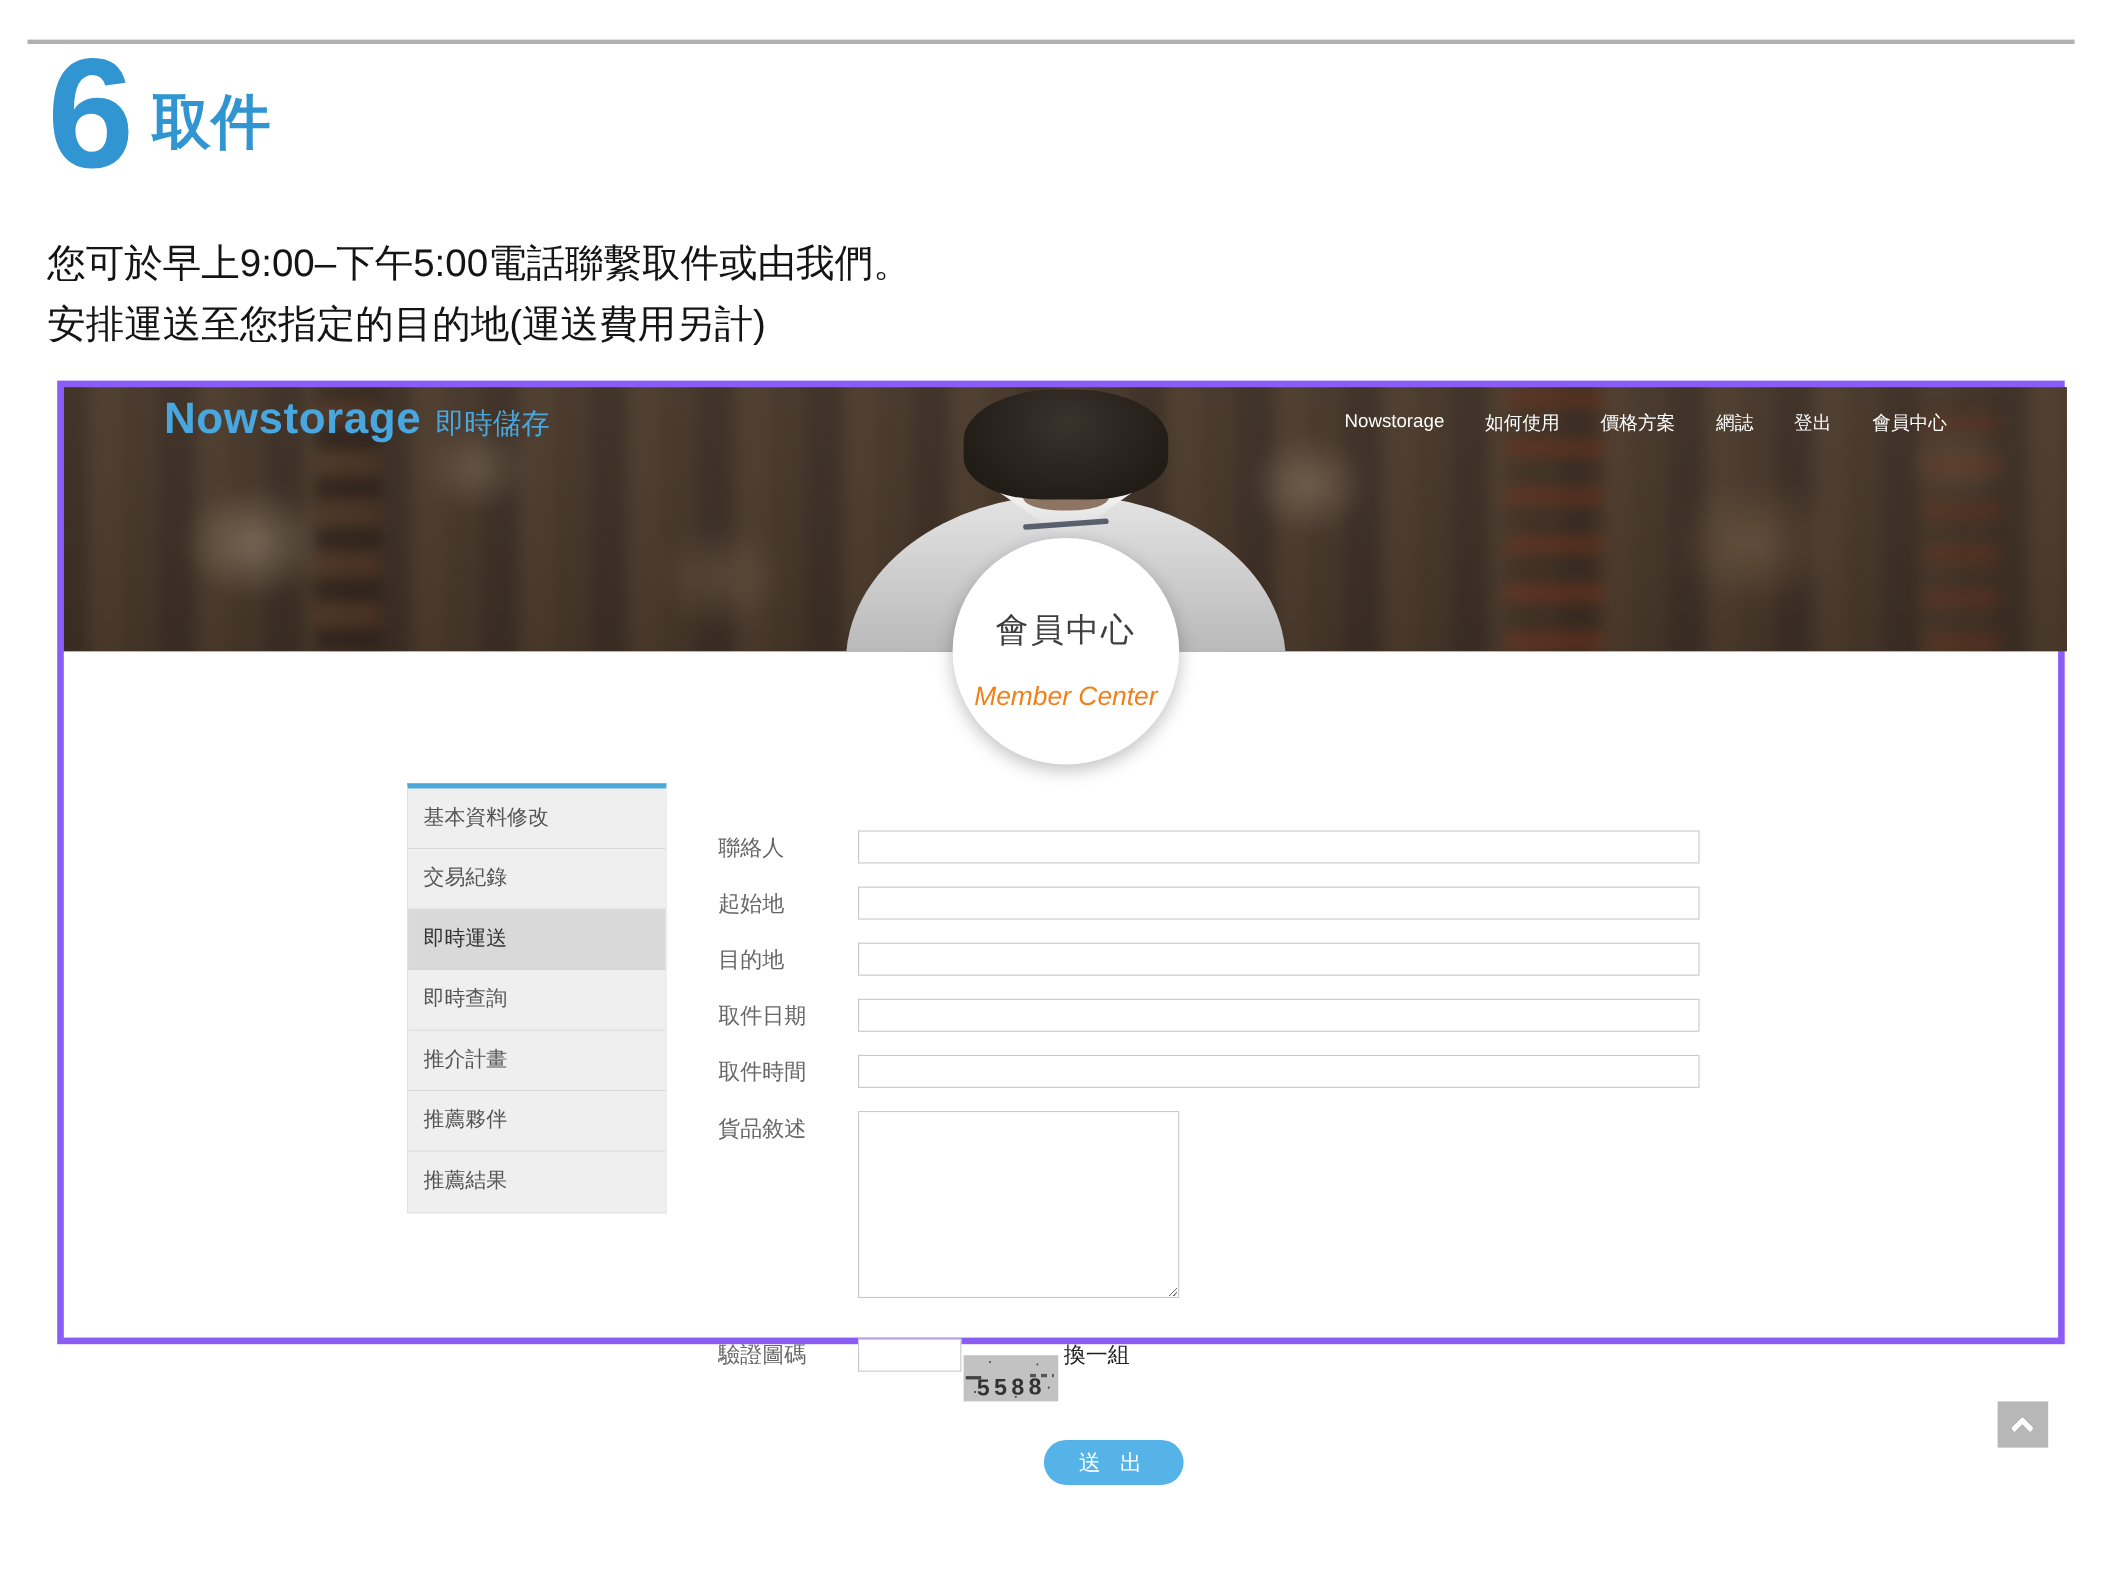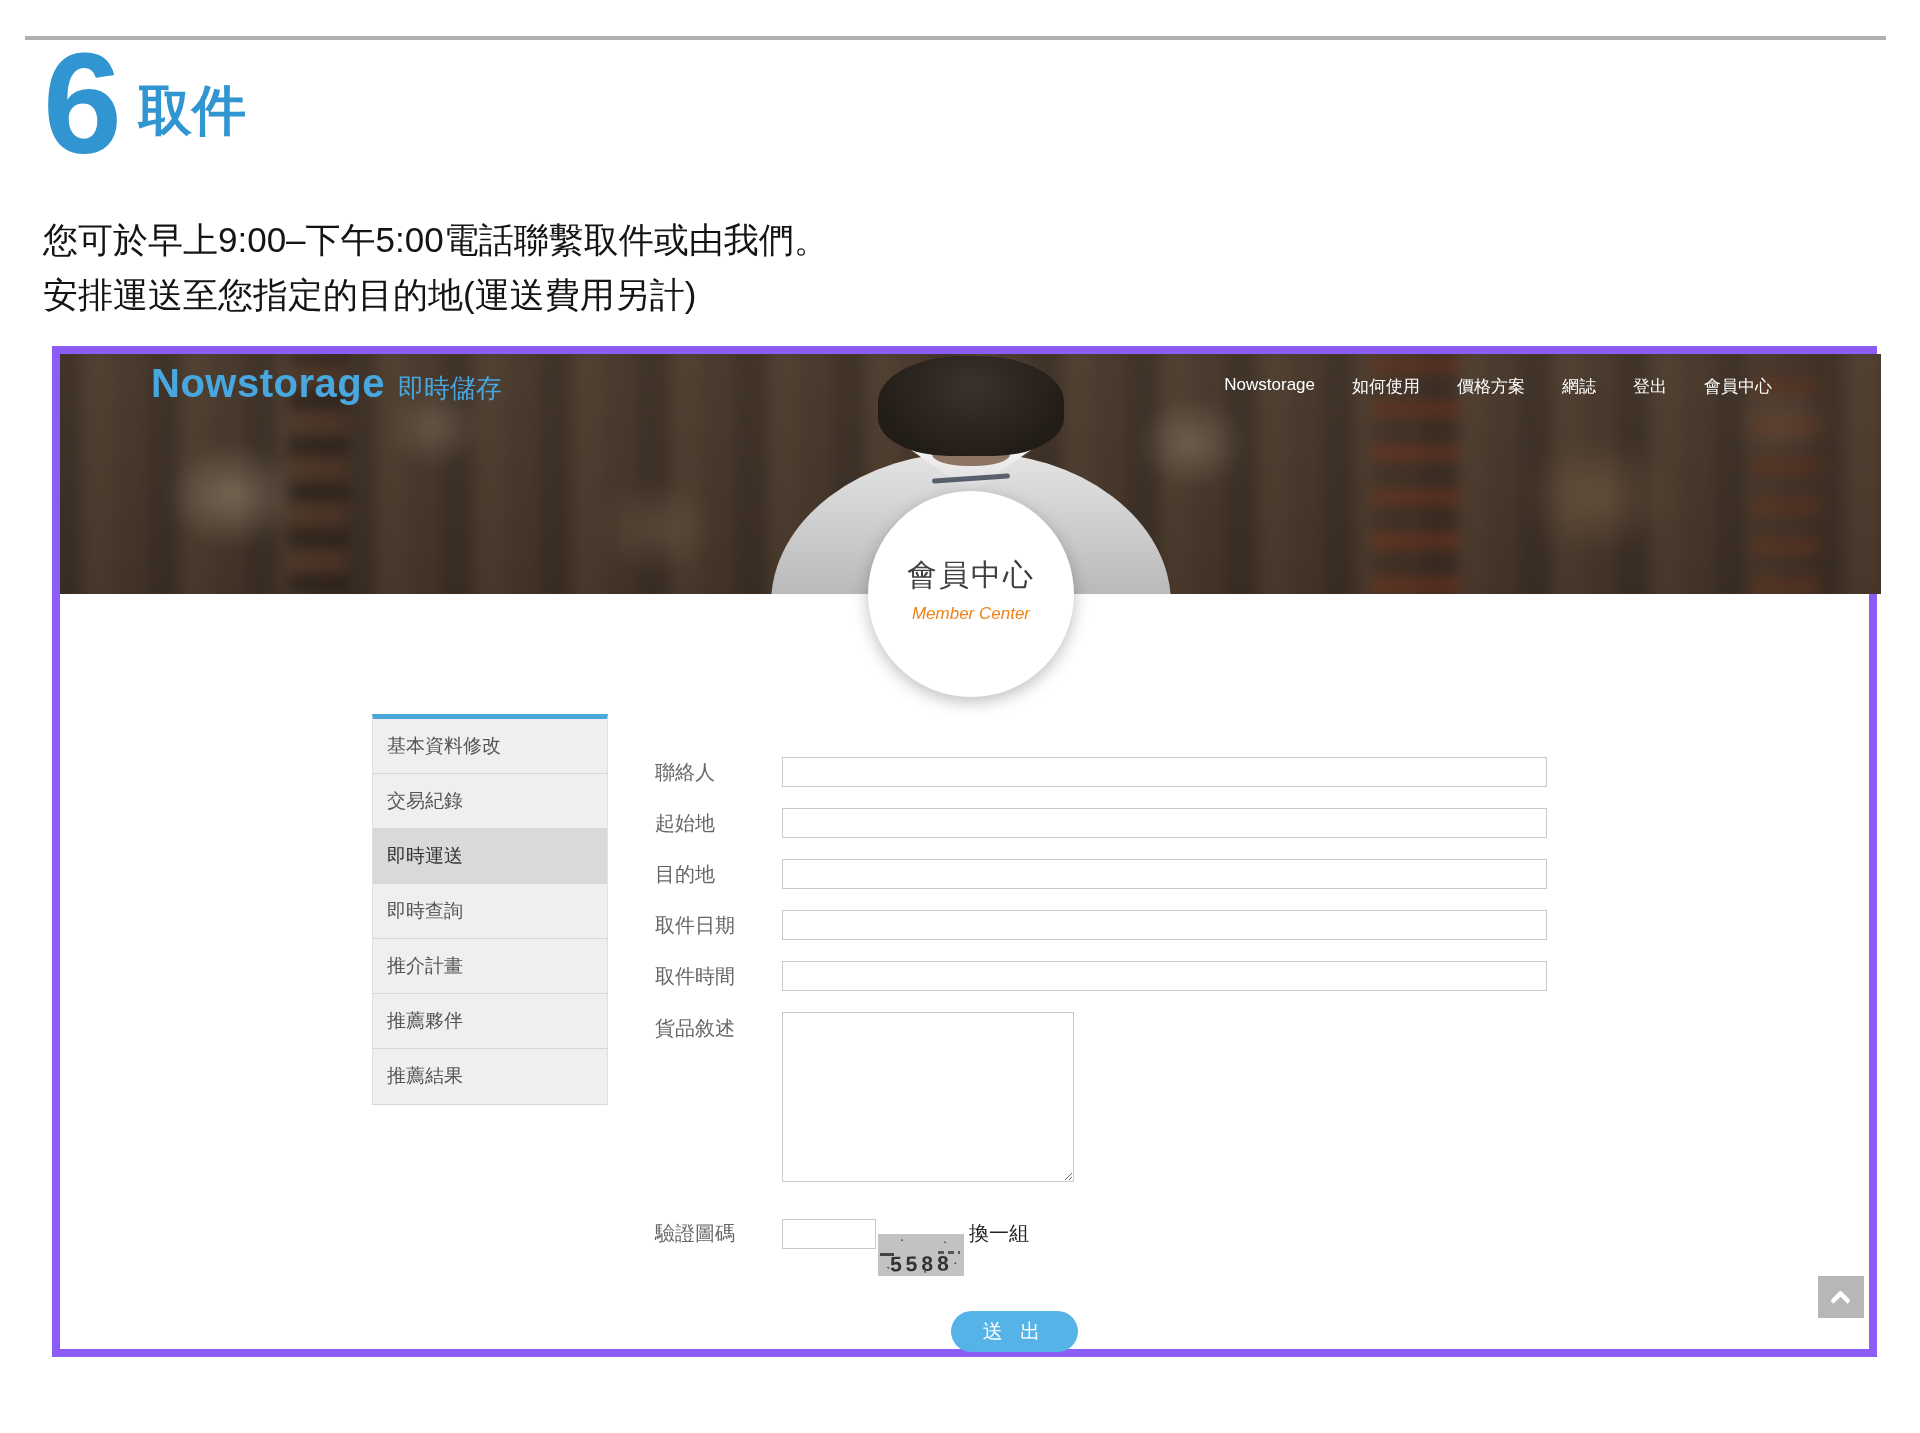--- a/index.html
+++ b/index.html
@@ -9,22 +9,22 @@
   
   .top-rule { position:absolute; left:25px; top:36px; width:1861px; height:4px; background:#b1b1b1; }
 
   .step-heading { position:absolute; left:43px; top:46px; display:flex; align-items:flex-end; }
   .step-num { font-size:142px; line-height:.82; font-weight:bold; color:#3095d0; letter-spacing:-4px; }
   .step-title { font-size:54px; font-weight:bold; color:#3095d0; margin-left:20px; margin-bottom:14px; }
 
   .intro { position:absolute; left:43px; top:212px; font-size:35px; line-height:55px; color:#141414; }
 
   
-  .shot { position:absolute; left:52px; top:346px; width:1825px; height:1011px;
-          border:8px solid #8b5cf6; background:#fff; }
+  .shot { position:absolute; left:52px; top:346px; width:1825px; height:876px;
+          border:6px solid #8b5cf6; background:#fff; }
 
   
   .hero { position:absolute; left:0; top:0; width:1821px; height:240px; overflow:hidden; background:#5d4c3e; }
   .hero-bg { position:absolute; inset:-12px; filter:blur(7px);
     background:
       radial-gradient(95px 75px at 10% 58%, rgba(228,208,172,.55), transparent 70%),
       radial-gradient(70px 60px at 21% 32%, rgba(214,192,160,.42), transparent 70%),
       radial-gradient(85px 70px at 33% 70%, rgba(196,168,130,.35), transparent 70%),
       radial-gradient(80px 66px at 62% 38%, rgba(224,204,172,.45), transparent 70%),
       radial-gradient(110px 85px at 84% 58%, rgba(196,156,112,.42), transparent 70%),
@@ -57,21 +57,21 @@
   .logo-name { font-size:40px; font-weight:bold; color:#47a7de; letter-spacing:.5px; }
   .logo-tag { font-size:26px; color:#47a7de; }
 
   .hero-nav { position:absolute; right:109px; top:21px; display:flex; gap:37px; }
   .hero-nav .nav-item { color:#fff; font-size:17px; cursor:pointer; white-space:nowrap; }
 
   .badge { position:absolute; left:808px; top:137px; width:206px; height:206px; border-radius:50%;
     background:#fff; box-shadow:0 5px 16px rgba(0,0,0,.25); display:flex; flex-direction:column;
     align-items:center; padding-top:64px; z-index:5; }
   .badge-title { font-size:30px; color:#3f3f3f; letter-spacing:2px; }
-  .badge-sub { font-size:17px; font-style:italic; color:#f08119; margin-top:8px; }
+  .badge-sub { font-size:24px; font-style:italic; color:#f08119; margin-top:26px; }
 
   
   .menu { position:absolute; left:312px; top:360px; width:236px; border-top:5px solid #4ba9d9;
     border-left:1px solid #e0e0e0; border-right:1px solid #e0e0e0; border-bottom:1px solid #d8d8d8; }
   .menu-item { height:55px; line-height:54px; background:#efefef; border-bottom:1px solid #d6d6d6;
     padding-left:14px; font-size:19px; color:#555; cursor:pointer; }
   .menu-item:last-child { border-bottom:none; }
   .menu-item.active { background:#d9d9d9; color:#333; }
 
   

